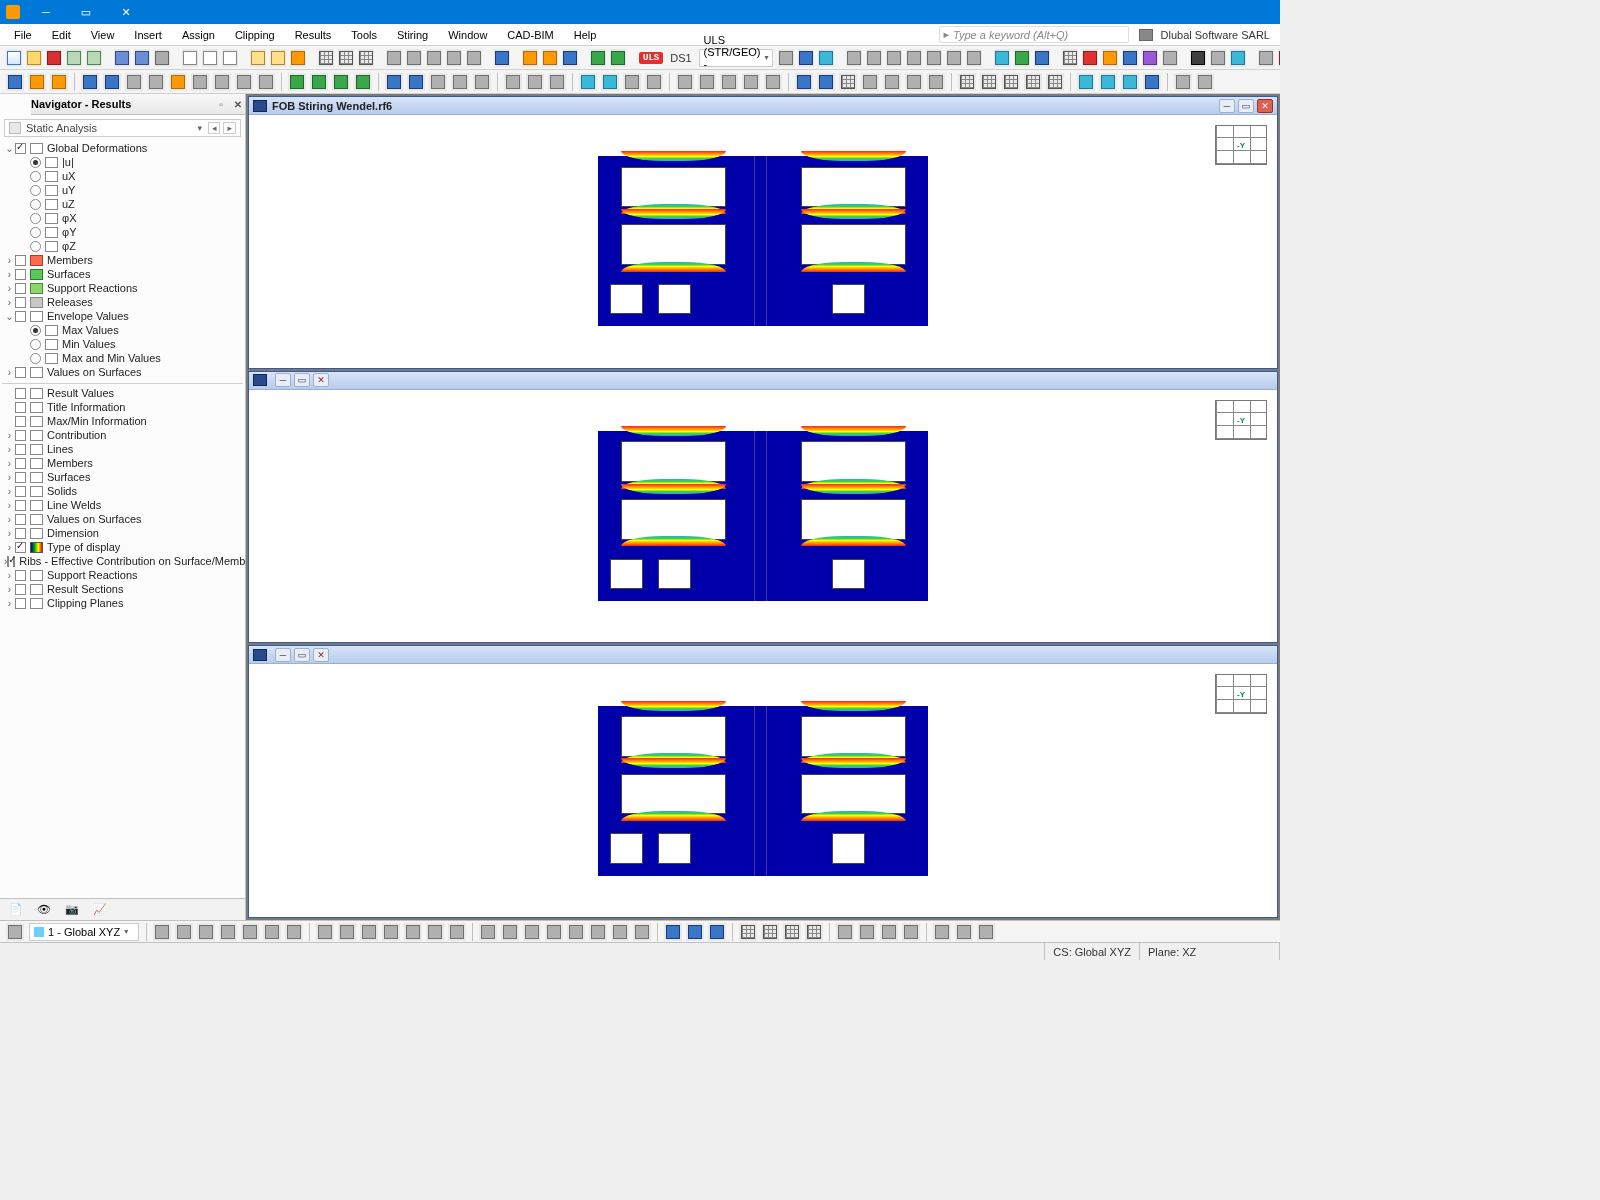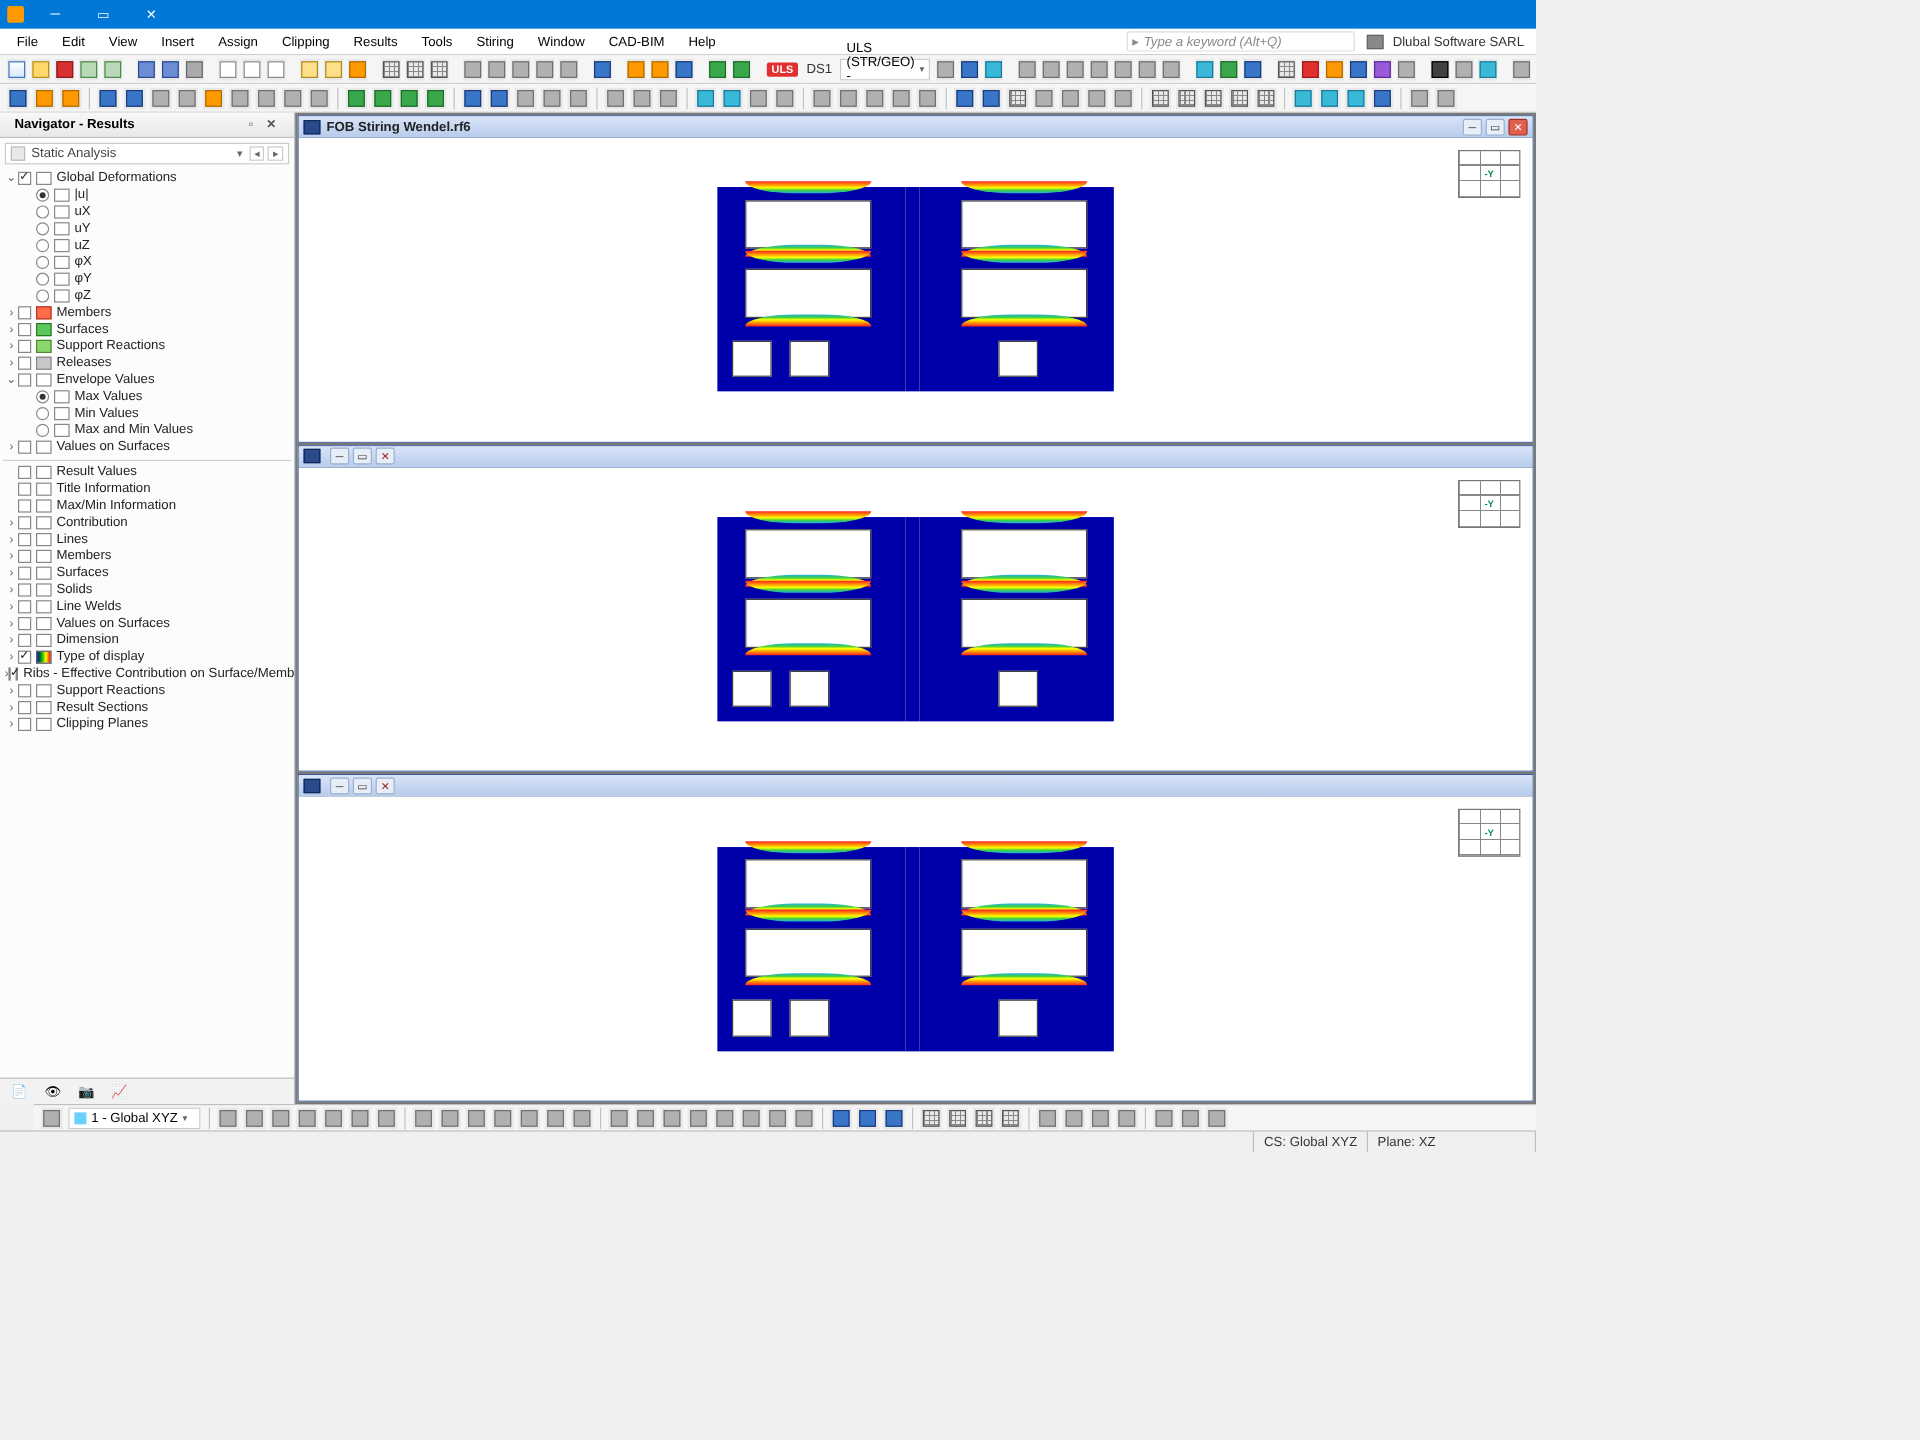--- a/index.html
+++ b/index.html
@@ -17,21 +17,21 @@
 .menubar .spacer { flex: 1; }
 .menubar .search { position: relative; display: flex; align-items: center; color: #888; font-style: italic; margin-right: 10px; width: 190px; border: 1px solid #ddd; padding: 1px 4px; border-radius: 2px; }
 .menubar .search::before { content: "▸"; margin-right: 4px; font-style: normal; color: #888; }
 .menubar .company { color: #333; font-weight: normal; margin-right: 6px; }
 .menubar .miniicon { width: 14px; height: 12px; display: inline-block; background: #888; margin-right: 8px; border: 1px solid #666; }
 
 
 .toolbar-row { background: #f5f5f5; height: 24px; display: flex; align-items: center; padding: 0 4px; border-bottom: 1px solid #d0d0d0; }
 .tbtn { width: 18px; height: 18px; margin: 0 2px; display: inline-flex; align-items: center; justify-content: center; border: 1px solid transparent; background: #e8e8e8; position: relative; }
 .sep { width: 1px; height: 18px; background: #c0c0c0; margin: 0 4px; }
-.tb-badge { background: #e03030; color: #fff; font-size: 9px; font-weight: bold; padding: 1px 4px; border-radius: 2px; margin: 0 3px; }
+.tb-badge { background: #e03030; color: #fff; font-size: 9px; font-weight: bold; padding: 1px 4px; border-radius: 2px; margin: 0 3px; font-family: Liberation Mono, monospace; }
 .tb-text { font-size: 11px; color: #333; margin: 0 4px; }
 .tb-dd { display: flex; align-items: center; border: 1px solid #ccc; background: #fff; padding: 0 4px; height: 18px; margin: 0 3px; }
 .tb-dd::after { content: "▾"; font-size: 8px; margin-left: 4px; color: #666; }
 
 
 .ic { width: 14px; height: 14px; display: block; }
 .ic-new { background: linear-gradient(#fff,#d4e8ff); border: 1px solid #3a76c8; }
 .ic-open { background: #ffd76a; border: 1px solid #b38f1a; }
 .ic-save { background: #6b8dd6; border: 1px solid #2a4a8c; }
 .ic-print { background: #aaa; border: 1px solid #666; }
@@ -47,21 +47,21 @@
 .ic-gray { background: #b0b0b0; border: 1px solid #707070; }
 .ic-dark { background: #404040; border: 1px solid #000; }
 .ic-grid { background: repeating-linear-gradient(0deg,#888,#888 1px,transparent 1px,transparent 4px), repeating-linear-gradient(90deg,#888,#888 1px,transparent 1px,transparent 4px); border: 1px solid #555; }
 .ic-red { background: #e03030; border: 1px solid #9a1a1a; }
 
 
 .main { flex: 1; display: flex; min-height: 0; }
 
 
 .nav { width: 246px; background: #fcfcfc; border-right: 1px solid #c0c0c0; display: flex; flex-direction: column; }
-.nav-title { background: linear-gradient(#f8f8f8,#e8e8e8); border-bottom: 1px solid #c0c0c0; padding: 3px 12px; display: flex; align-items: center; font-weight: bold; }
+.nav-title { background: linear-gradient(#f8f8f8,#e8e8e8); border-bottom: 1px solid #c0c0c0; padding: 3px 0; display: flex; align-items: center; font-weight: bold; margin-left: 31px; }
 .nav-title .flex { flex: 1; }
 .nav-title .pinbtn { width: 14px; height: 14px; margin-left: 3px; display: flex; align-items: center; justify-content: center; font-size: 10px; color: #555; }
 .nav-select { display: flex; align-items: center; border: 1px solid #ccc; margin: 4px 4px 2px 4px; padding: 2px 4px; background: #fff; }
 .nav-select .sel { flex: 1; color: #444; }
 .nav-select .arrow { font-size: 9px; color: #666; margin-left: 3px; }
 .nav-tree { flex: 1; overflow-y: auto; padding: 2px 2px 2px 2px; }
 .tree-item { display: flex; align-items: center; padding: 1px 2px; white-space: nowrap; }
 .exp { width: 11px; text-align: center; color: #666; font-size: 10px; display: inline-block; }
 .chk { width: 11px; height: 11px; border: 1px solid #888; display: inline-block; margin-right: 2px; background: #fff; position: relative; }
 .chk.checked::after { content: "✓"; position: absolute; top: -3px; left: 0px; font-size: 10px; color: #222; }
@@ -103,21 +103,21 @@
 .axiscube { position: absolute; top: 10px; right: 10px; width: 52px; height: 40px; }
 .axiscube .g { position: absolute; inset: 0; background: repeating-linear-gradient(0deg,#888 0,#888 1px,transparent 1px,transparent 13px), repeating-linear-gradient(90deg,#888 0,#888 1px,transparent 1px,transparent 17px); border: 1px solid #777; }
 .axiscube .lab { position: absolute; top: 50%; left: 50%; transform: translate(-50%,-50%); font-size: 8px; font-weight: bold; color: #0a8a4a; }
 
 
 .statusbar { height: 18px; background: #f0f0f0; border-top: 1px solid #c0c0c0; display: flex; align-items: center; font-size: 10px; color: #333; }
 .statusbar .cell { border-right: 1px solid #c0c0c0; padding: 0 8px; display: flex; align-items: center; height: 100%; }
 .statusbar .grow { flex: 1; }
 
 
-.bottombar { height: 22px; background: #f5f5f5; border-top: 1px solid #c0c0c0; display: flex; align-items: center; padding: 0 4px; margin-left: 28px; }
+.bottombar { height: 22px; background: #f5f5f5; border-top: 1px solid #c0c0c0; display: flex; align-items: center; padding: 0 4px; }
 </style>
 </head>
 <body>
 
 <div class="titlebar">
   <span class="logo"></span>
   <div class="winbtn">─</div>
   <div class="winbtn">▭</div>
   <div class="winbtn close">✕</div>
 </div>

